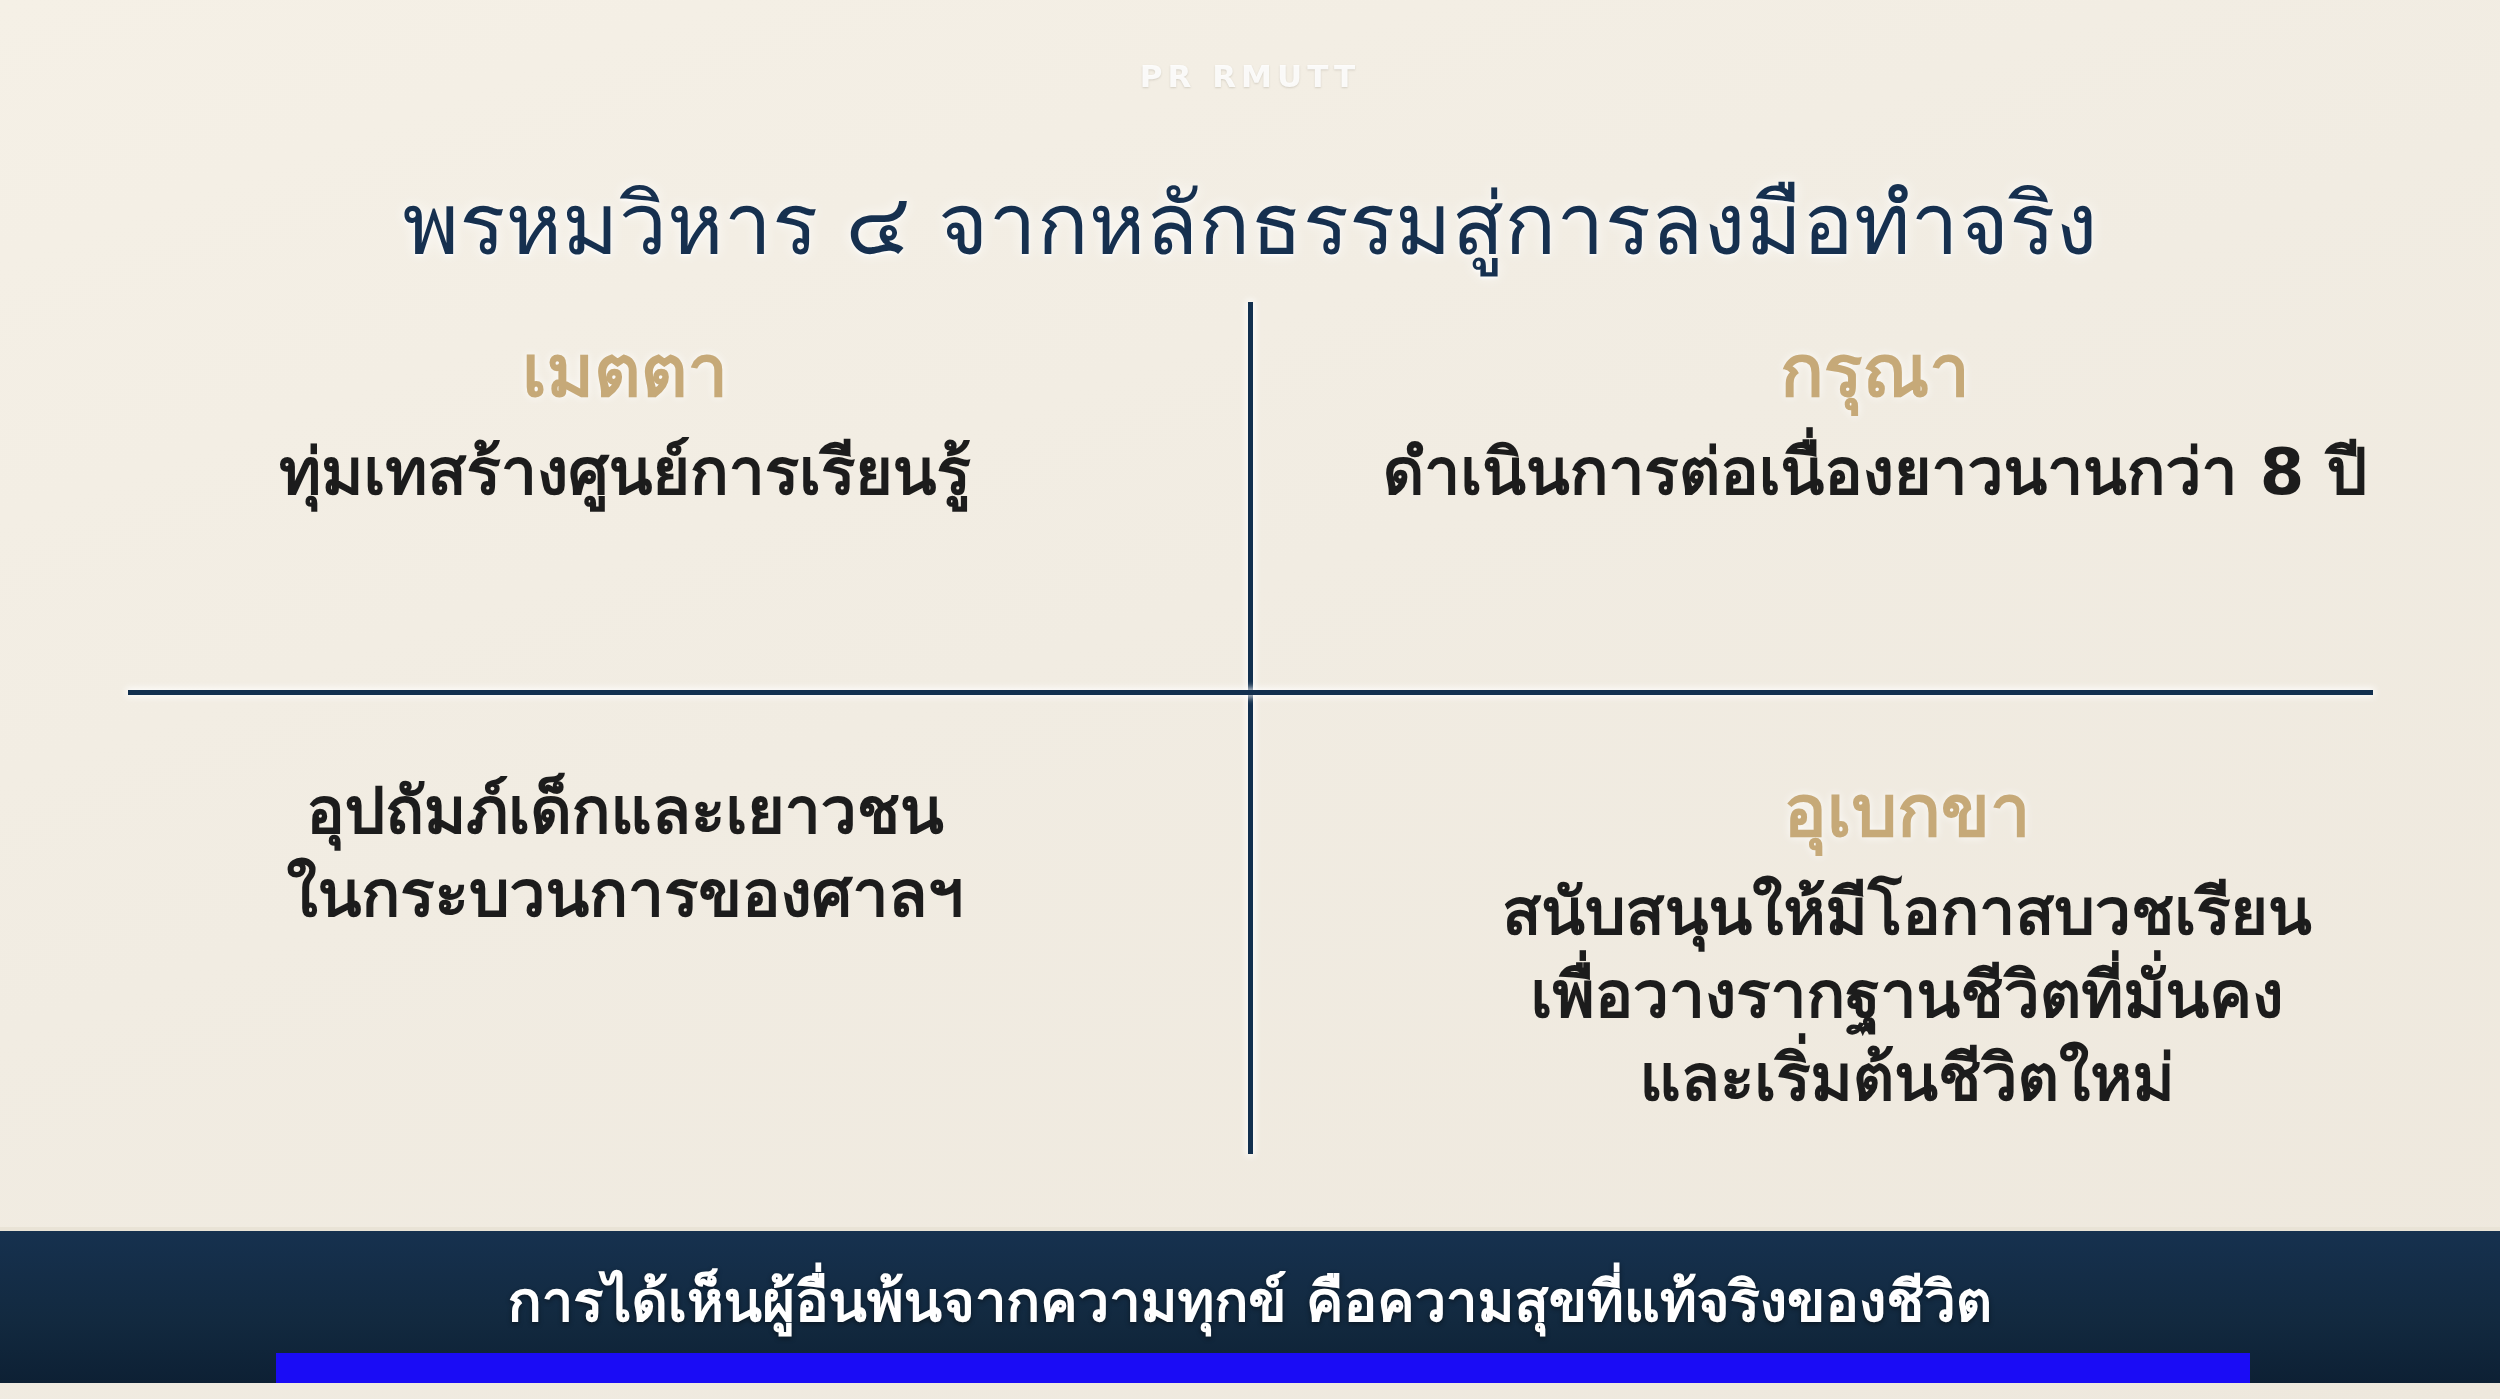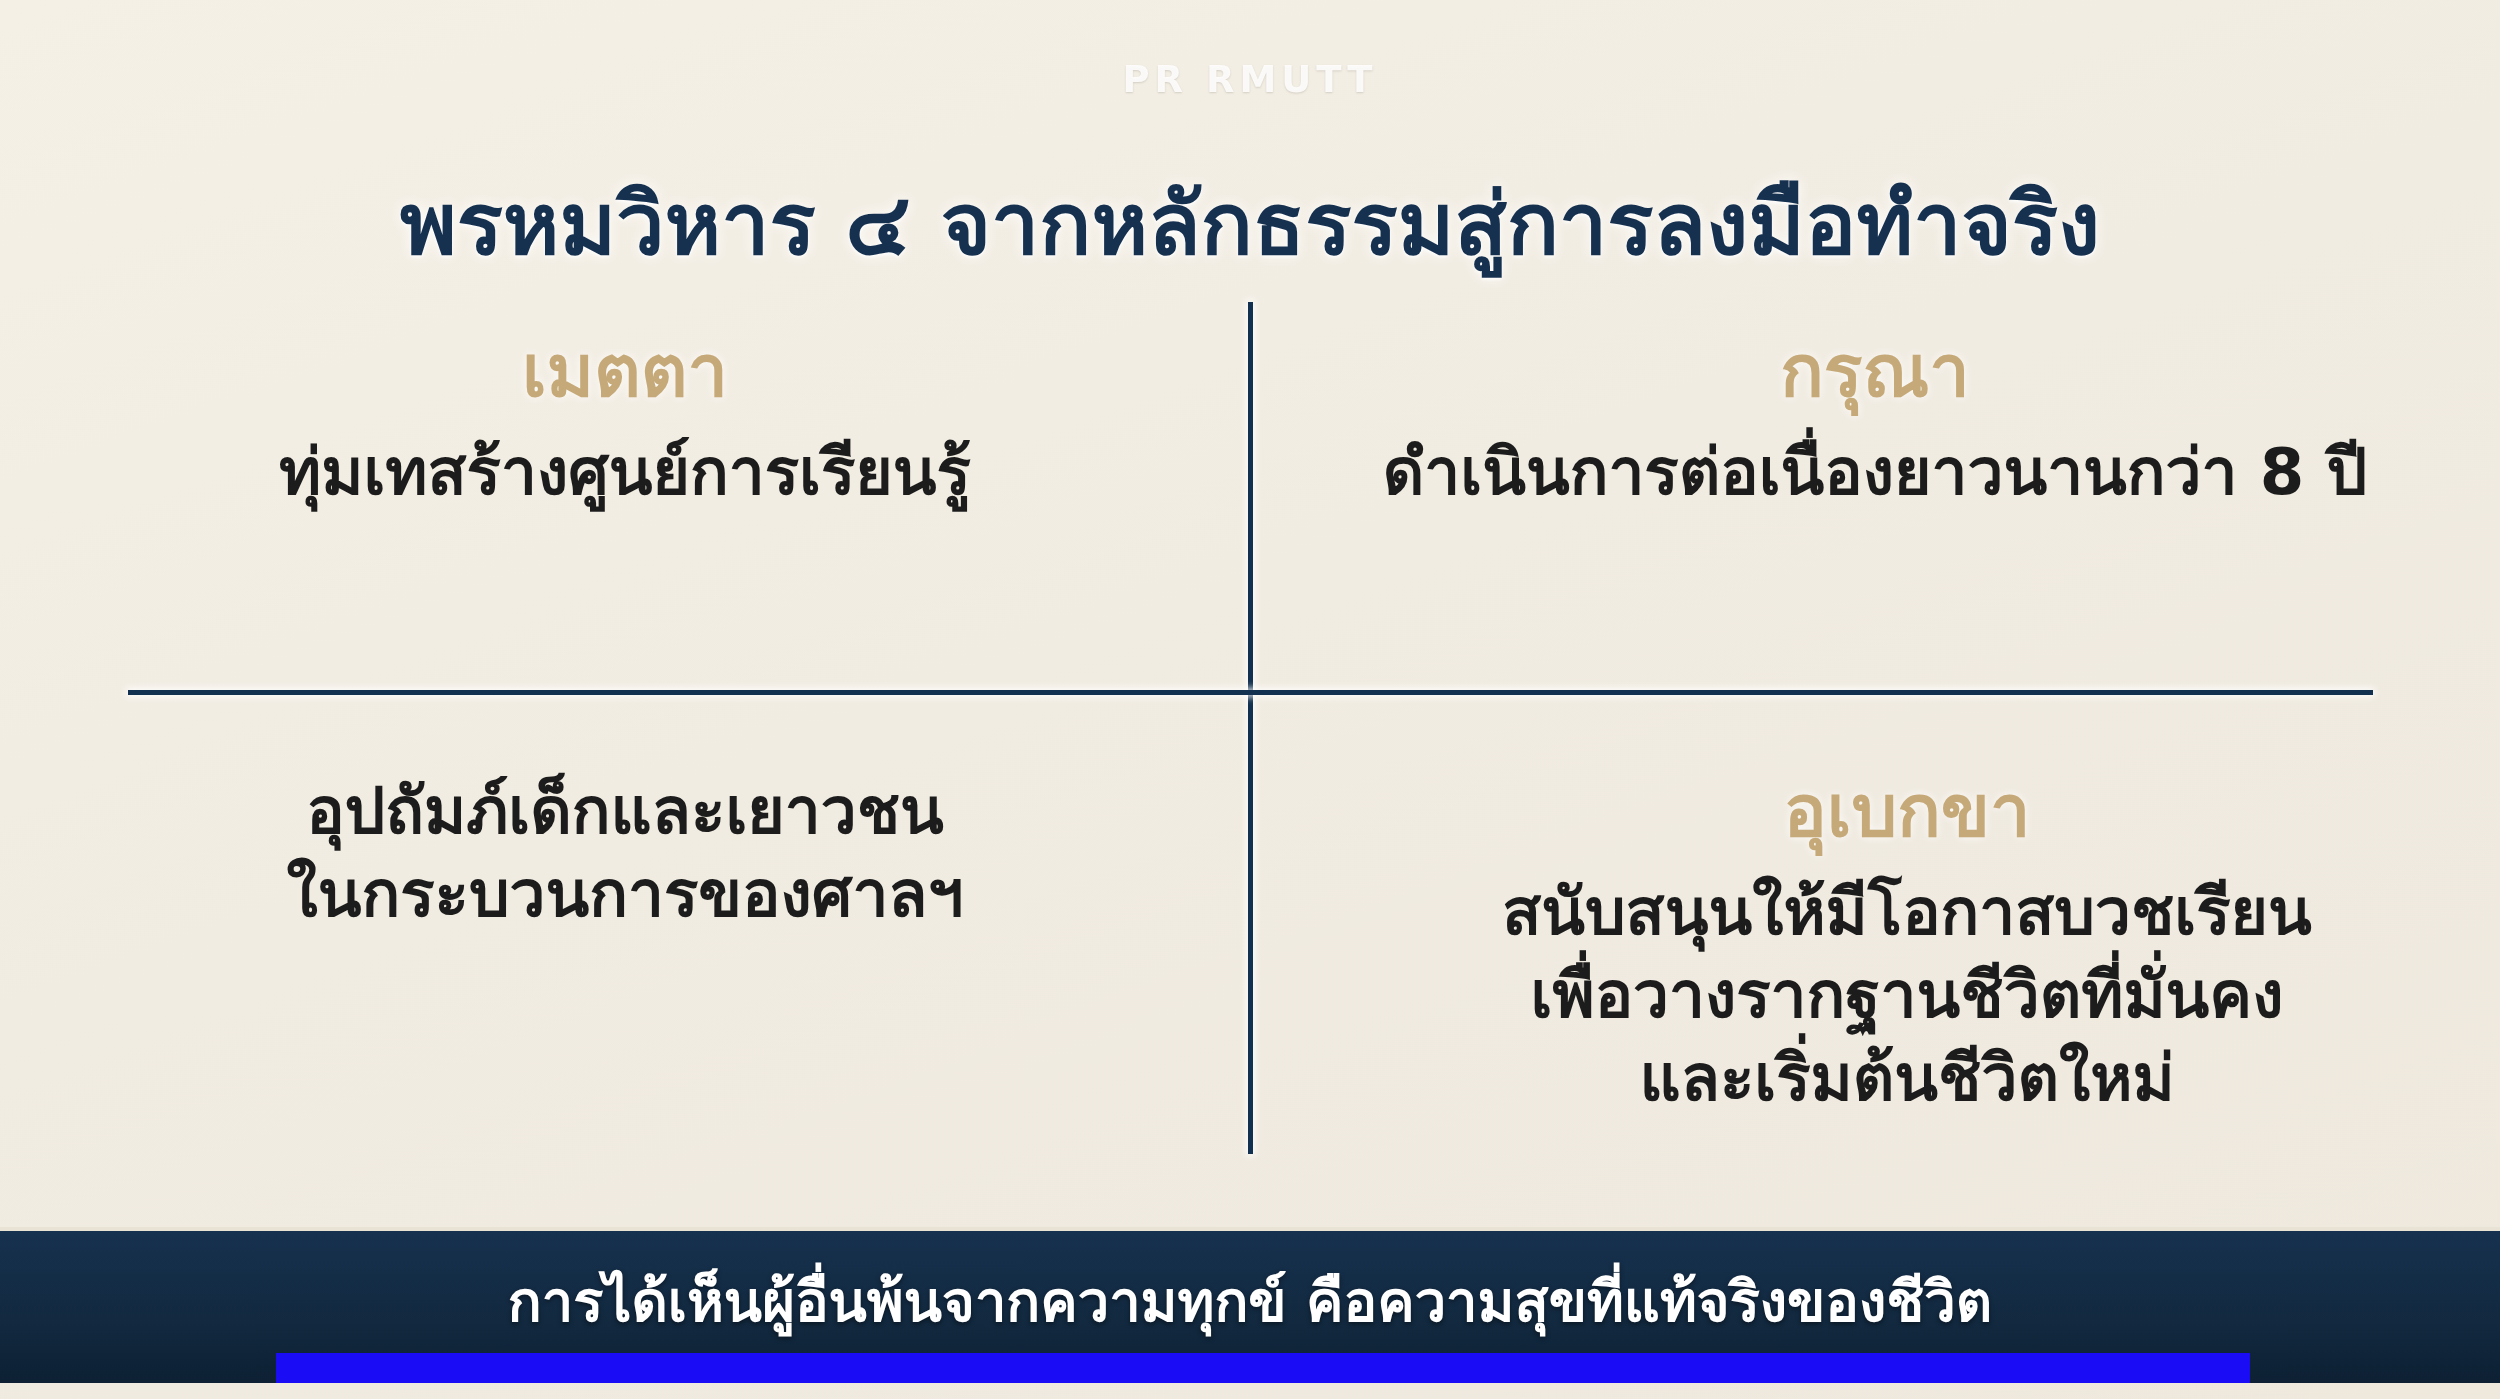--- a/index.html
+++ b/index.html
@@ -21,37 +21,37 @@
     overflow: hidden;
   }
 
   
   .watermark {
     position: absolute;
     left: 0;
     right: 0;
     top: 58px;
     text-align: center;
-    font-size: 37px;
+    font-size: 31px;
     font-weight: 700;
     letter-spacing: 5px;
     color: rgba(255,255,255,0.88);
     text-shadow: 0 1px 2px rgba(120,110,95,0.25);
     pointer-events: none;
   }
 
   
   .title {
     position: absolute;
     left: 0;
     right: 0;
     top: 118px;
     text-align: center;
     font-size: 86px;
-    font-weight: 700;
+    font-weight: 400;
     color: #16304f;
     letter-spacing: 0px;
     line-height: 1.12;
     text-shadow: 0 0 14px rgba(255,255,255,0.95), 0 2px 3px rgba(255,255,255,0.8);
   }
 
   
   .v-divider {
     position: absolute;
     left: 1248px;

